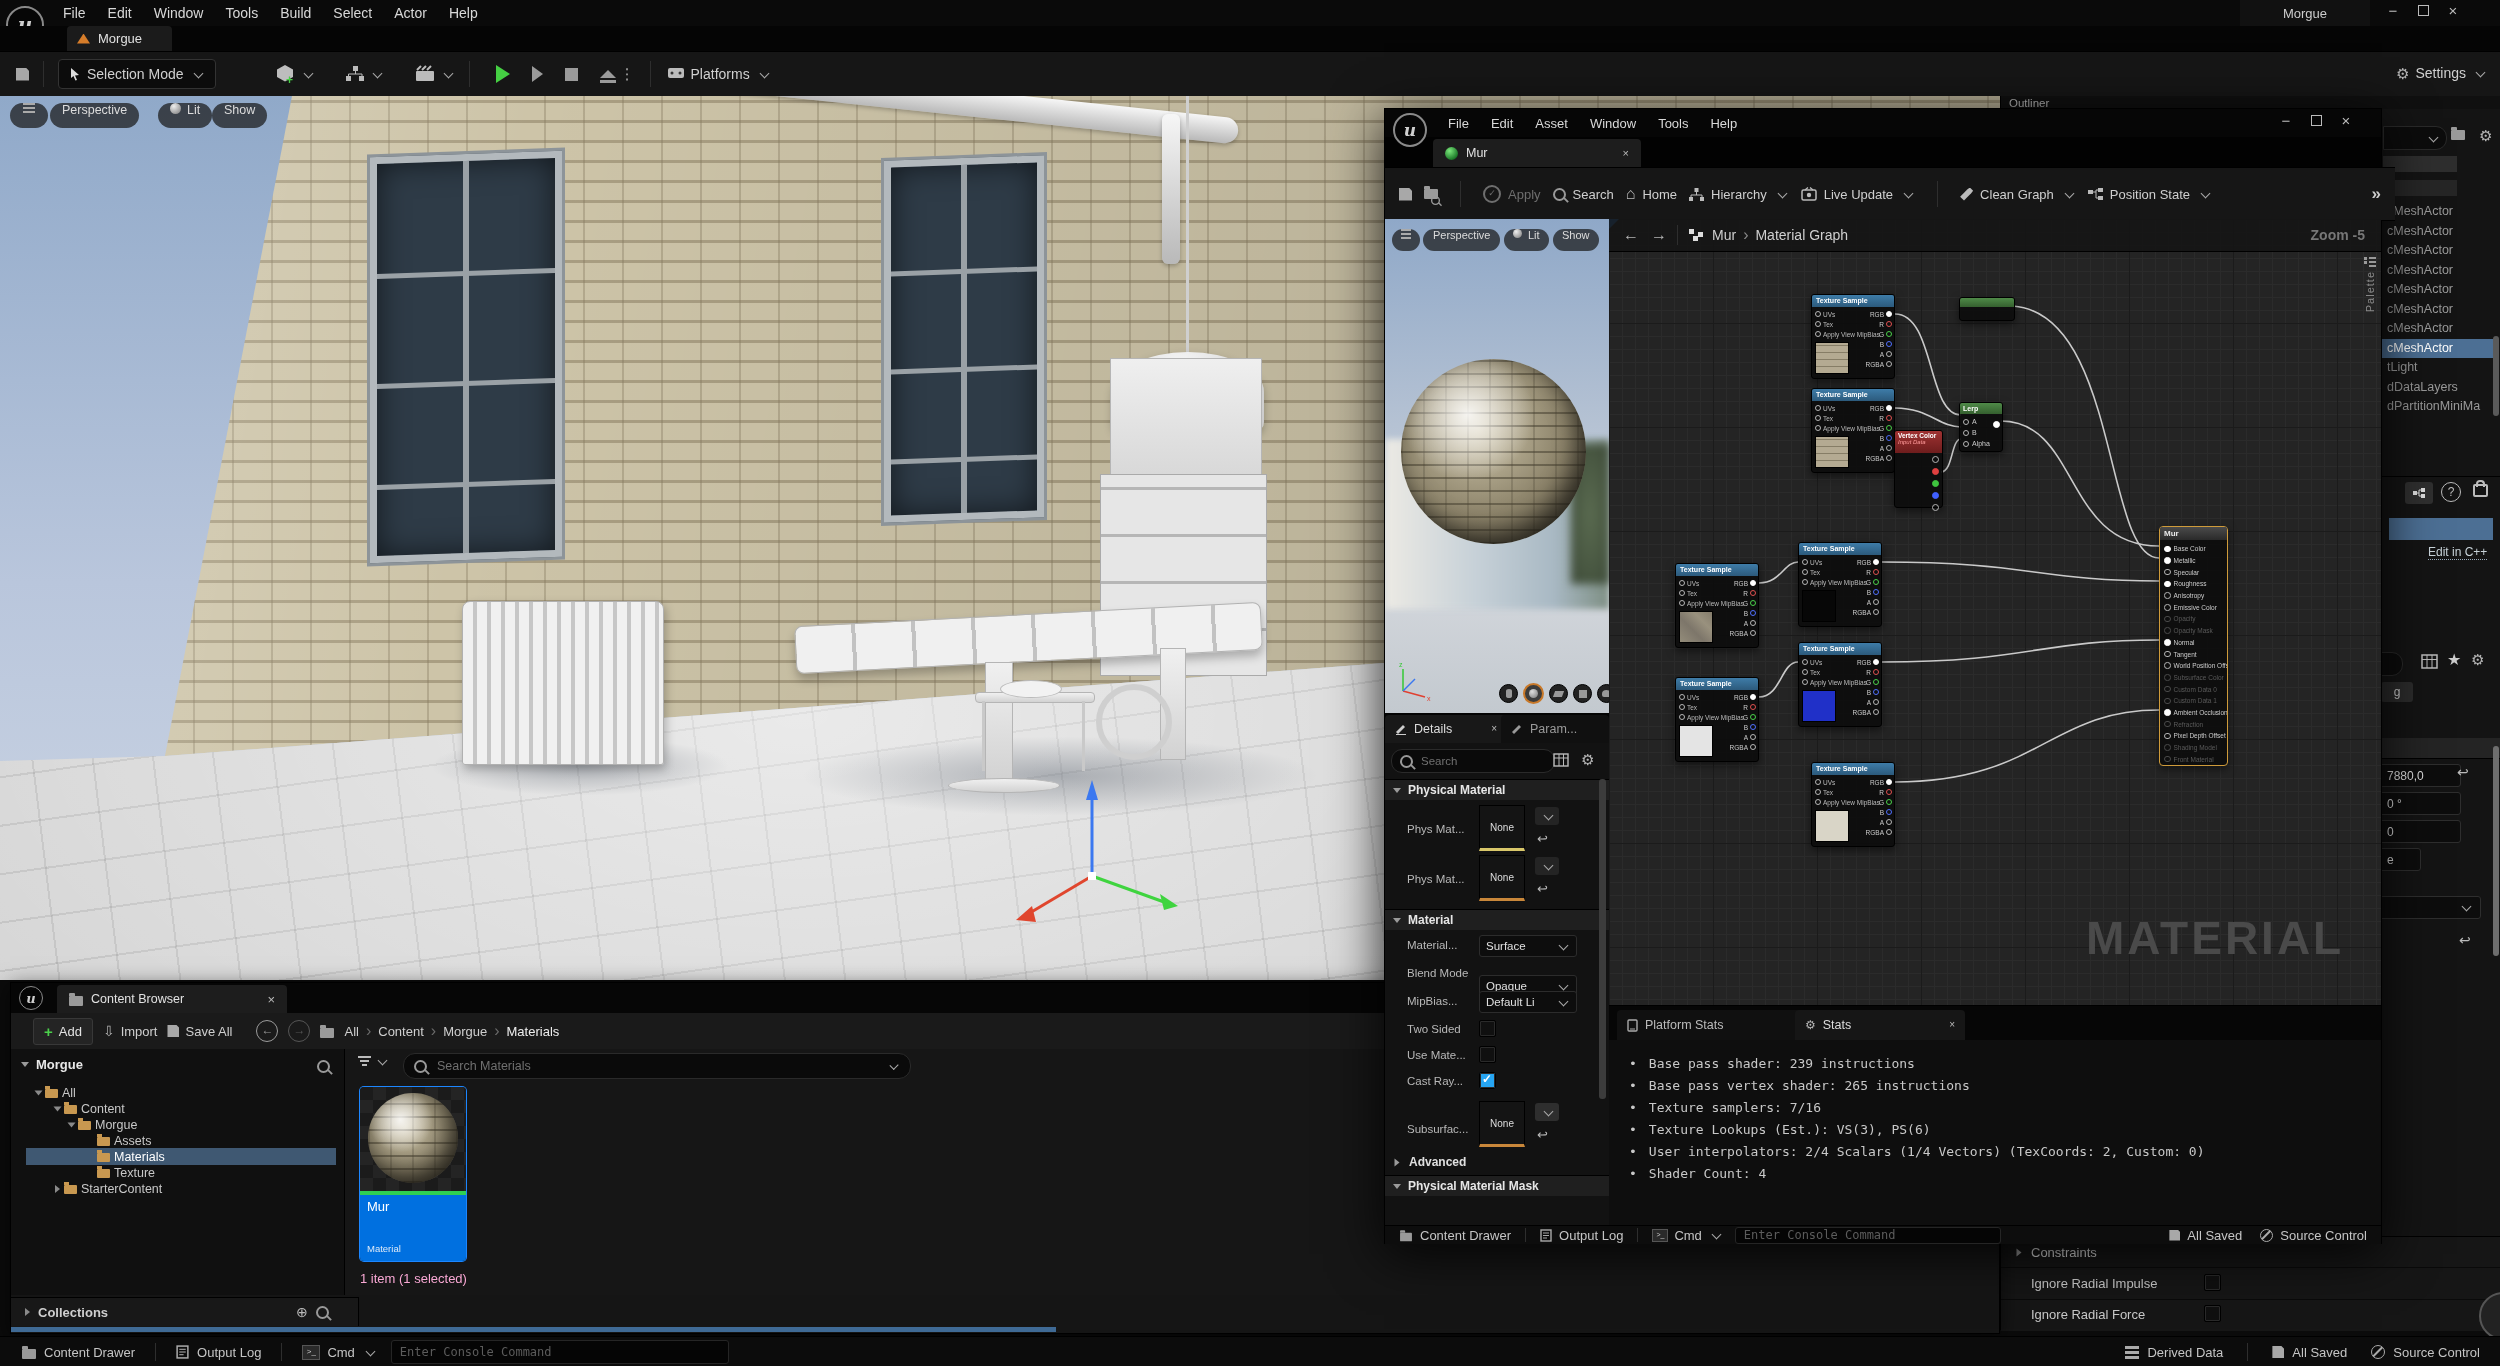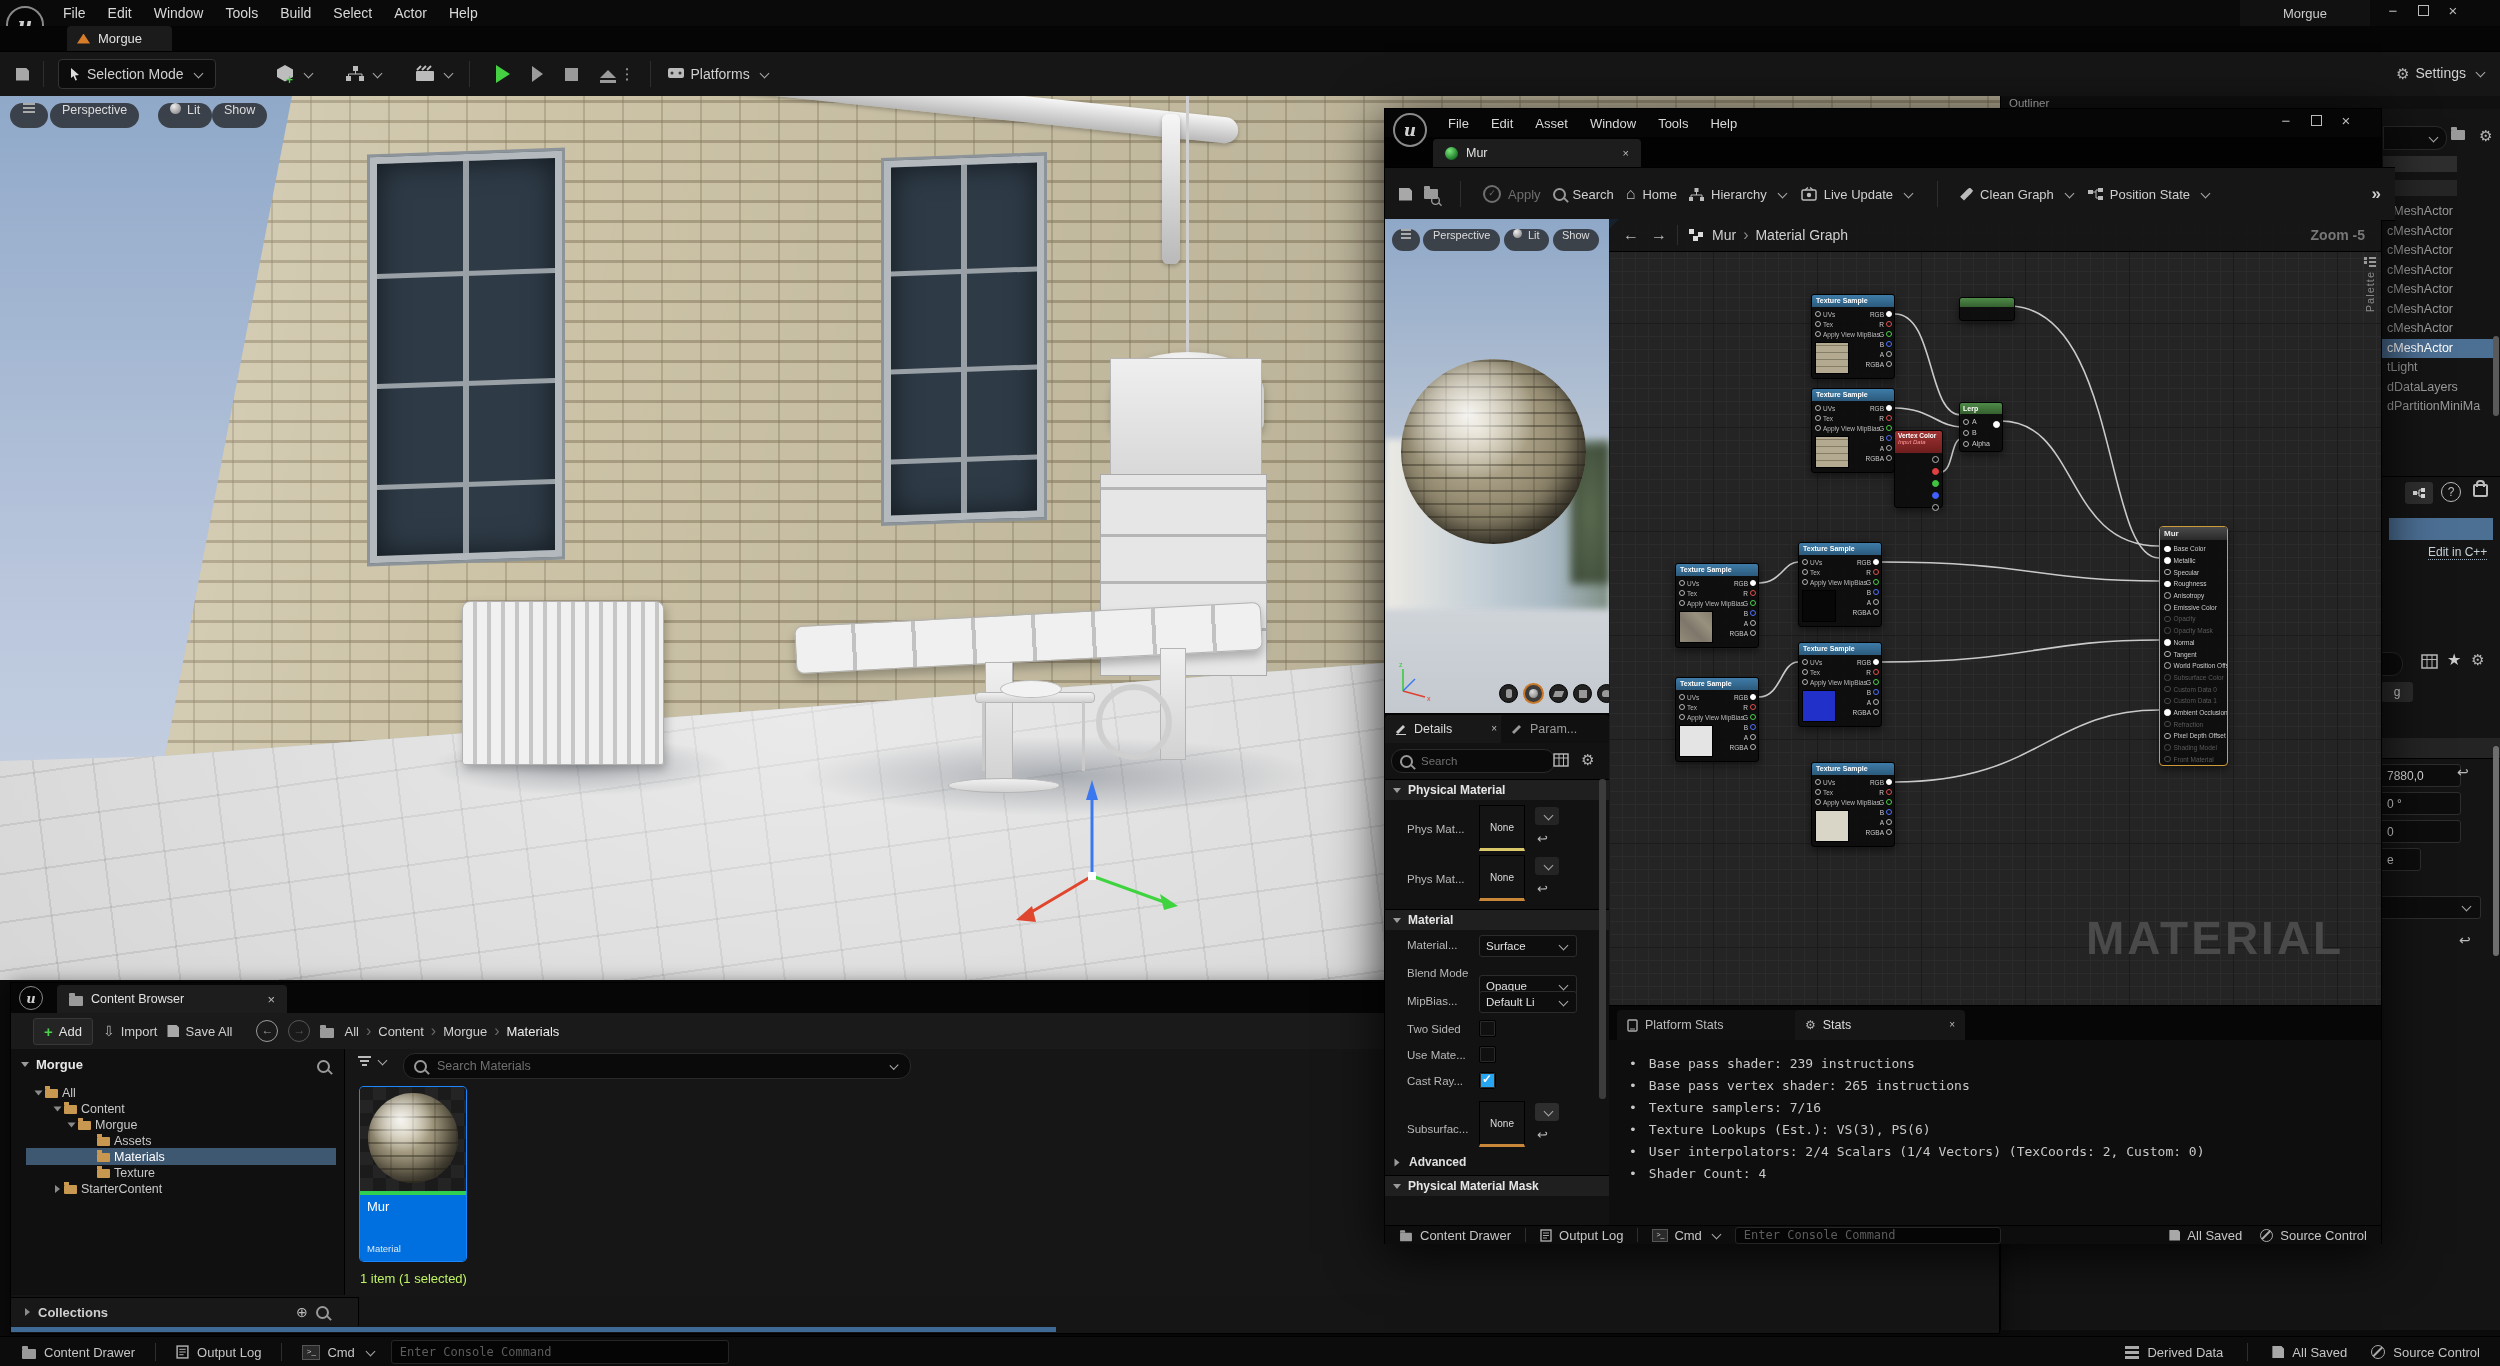--- a/index.html
+++ b/index.html
@@ -374,20 +374,33 @@
     <div class="a" style="left:456px;top:668px;color:#bbb;font-size:14px;">↩</div>
     <div class="a prop-box" style="left:378px;top:696px;width:66px;">0 °</div>
     <div class="a prop-box" style="left:378px;top:724px;width:66px;">0</div>
     <div class="a prop-box" style="left:378px;top:752px;width:26px;">e</div>
     <div class="a prop-box" style="left:378px;top:800px;width:86px;justify-content:flex-end;">
         <span class="chev"></span>
       </div>
     <div class="a" style="left:458px;top:836px;color:#bbb;font-size:14px;">↩</div>
     <div class="a" style="left:492px;top:650px;width:6px;height:210px;background:#6e6e6e;border-radius:3px;"></div>
 
+    <div class="a" style="left:0;top:1140px;width:500px;height:94px;background:#161616;border-top:1px solid #000;">
+      <div class="a row" style="left:14px;top:8px;gap:8px;">
+        <span class="dtri closed"></span>
+        <span class="f13" style="color:#ddd;">Constraints</span>
+      </div>
+      <div class="a" style="left:0;top:30px;width:500px;height:1px;background:#0a0a0a;"></div>
+      <div class="a f13" style="left:30px;top:39px;color:#c9c9c9;">Ignore Radial Impulse</div>
+      <div class="a cb" style="left:203px;top:37px;"></div>
+      <div class="a" style="left:0;top:62px;width:500px;height:1px;background:#0a0a0a;"></div>
+      <div class="a f13" style="left:30px;top:70px;color:#c9c9c9;">Ignore Radial Force</div>
+      <div class="a cb" style="left:203px;top:68px;"></div>
+      <div class="a" style="left:478px;top:55px;width:44px;height:44px;border-radius:50%;background:#222;border:2px solid #555;color:#ccc;font-size:20px;text-align:center;line-height:40px;">‹</div>
+    </div>
   </div>
 
   <div class="a" id="content-browser">
 
     <div class="a" style="left:0;top:0;width:1986px;height:30px;background:#060606;">
       <div class="a ue-logo" style="left:8px;top:3px;width:22px;height:22px;font-size:13px;border-width:1.5px;">u</div>
       <div class="a cb-tab" style="left:46px;top:2px;width:206px;">
         <span class="icon-folder gray"></span>
         <span>Content Browser</span>
         <span class="icon-x" style="margin-left:auto;">×</span>
@@ -491,21 +504,21 @@
       <div class="a" style="left:15px;top:38px;width:106px;height:174px;border-radius:4px;overflow:hidden;box-shadow:0 0 0 1px #1c86ff;">
         <div class="checker" style="width:106px;height:104px;position:relative;">
           <div class="asset-sphere a" style="left:8px;top:6px;width:90px;height:90px;"></div>
         </div>
         <div style="width:106px;height:4px;background:#2fd052;"></div>
         <div style="width:106px;height:66px;background:#0070e0;position:relative;">
           <span class="a" style="left:7px;top:4px;font-size:13px;color:#fff;">Mur</span>
           <span class="a" style="left:7px;top:48px;font-size:9.5px;color:#dce9f7;">Material</span>
         </div>
       </div>
-      <div class="a f13" style="left:15px;top:222px;color:#bef264;">1 item (1 selected)</div>
+      <div class="a f13" style="left:15px;top:222px;color:#f9a8d4;">1 item (1 selected)</div>
     </div>
     <div class="a" style="left:0;top:344px;width:1045px;height:5px;background:#3f6a95;"></div>
   </div>
 
   <div class="a" id="mat-editor">
 
     <div class="a" id="me-titlebar">
       <div class="a ue-logo" style="left:8px;top:4px;width:30px;height:30px;font-size:17px;z-index:2;">u</div>
       <div class="a row" style="left:52px;top:0;height:28px;">
         <div class="row">

